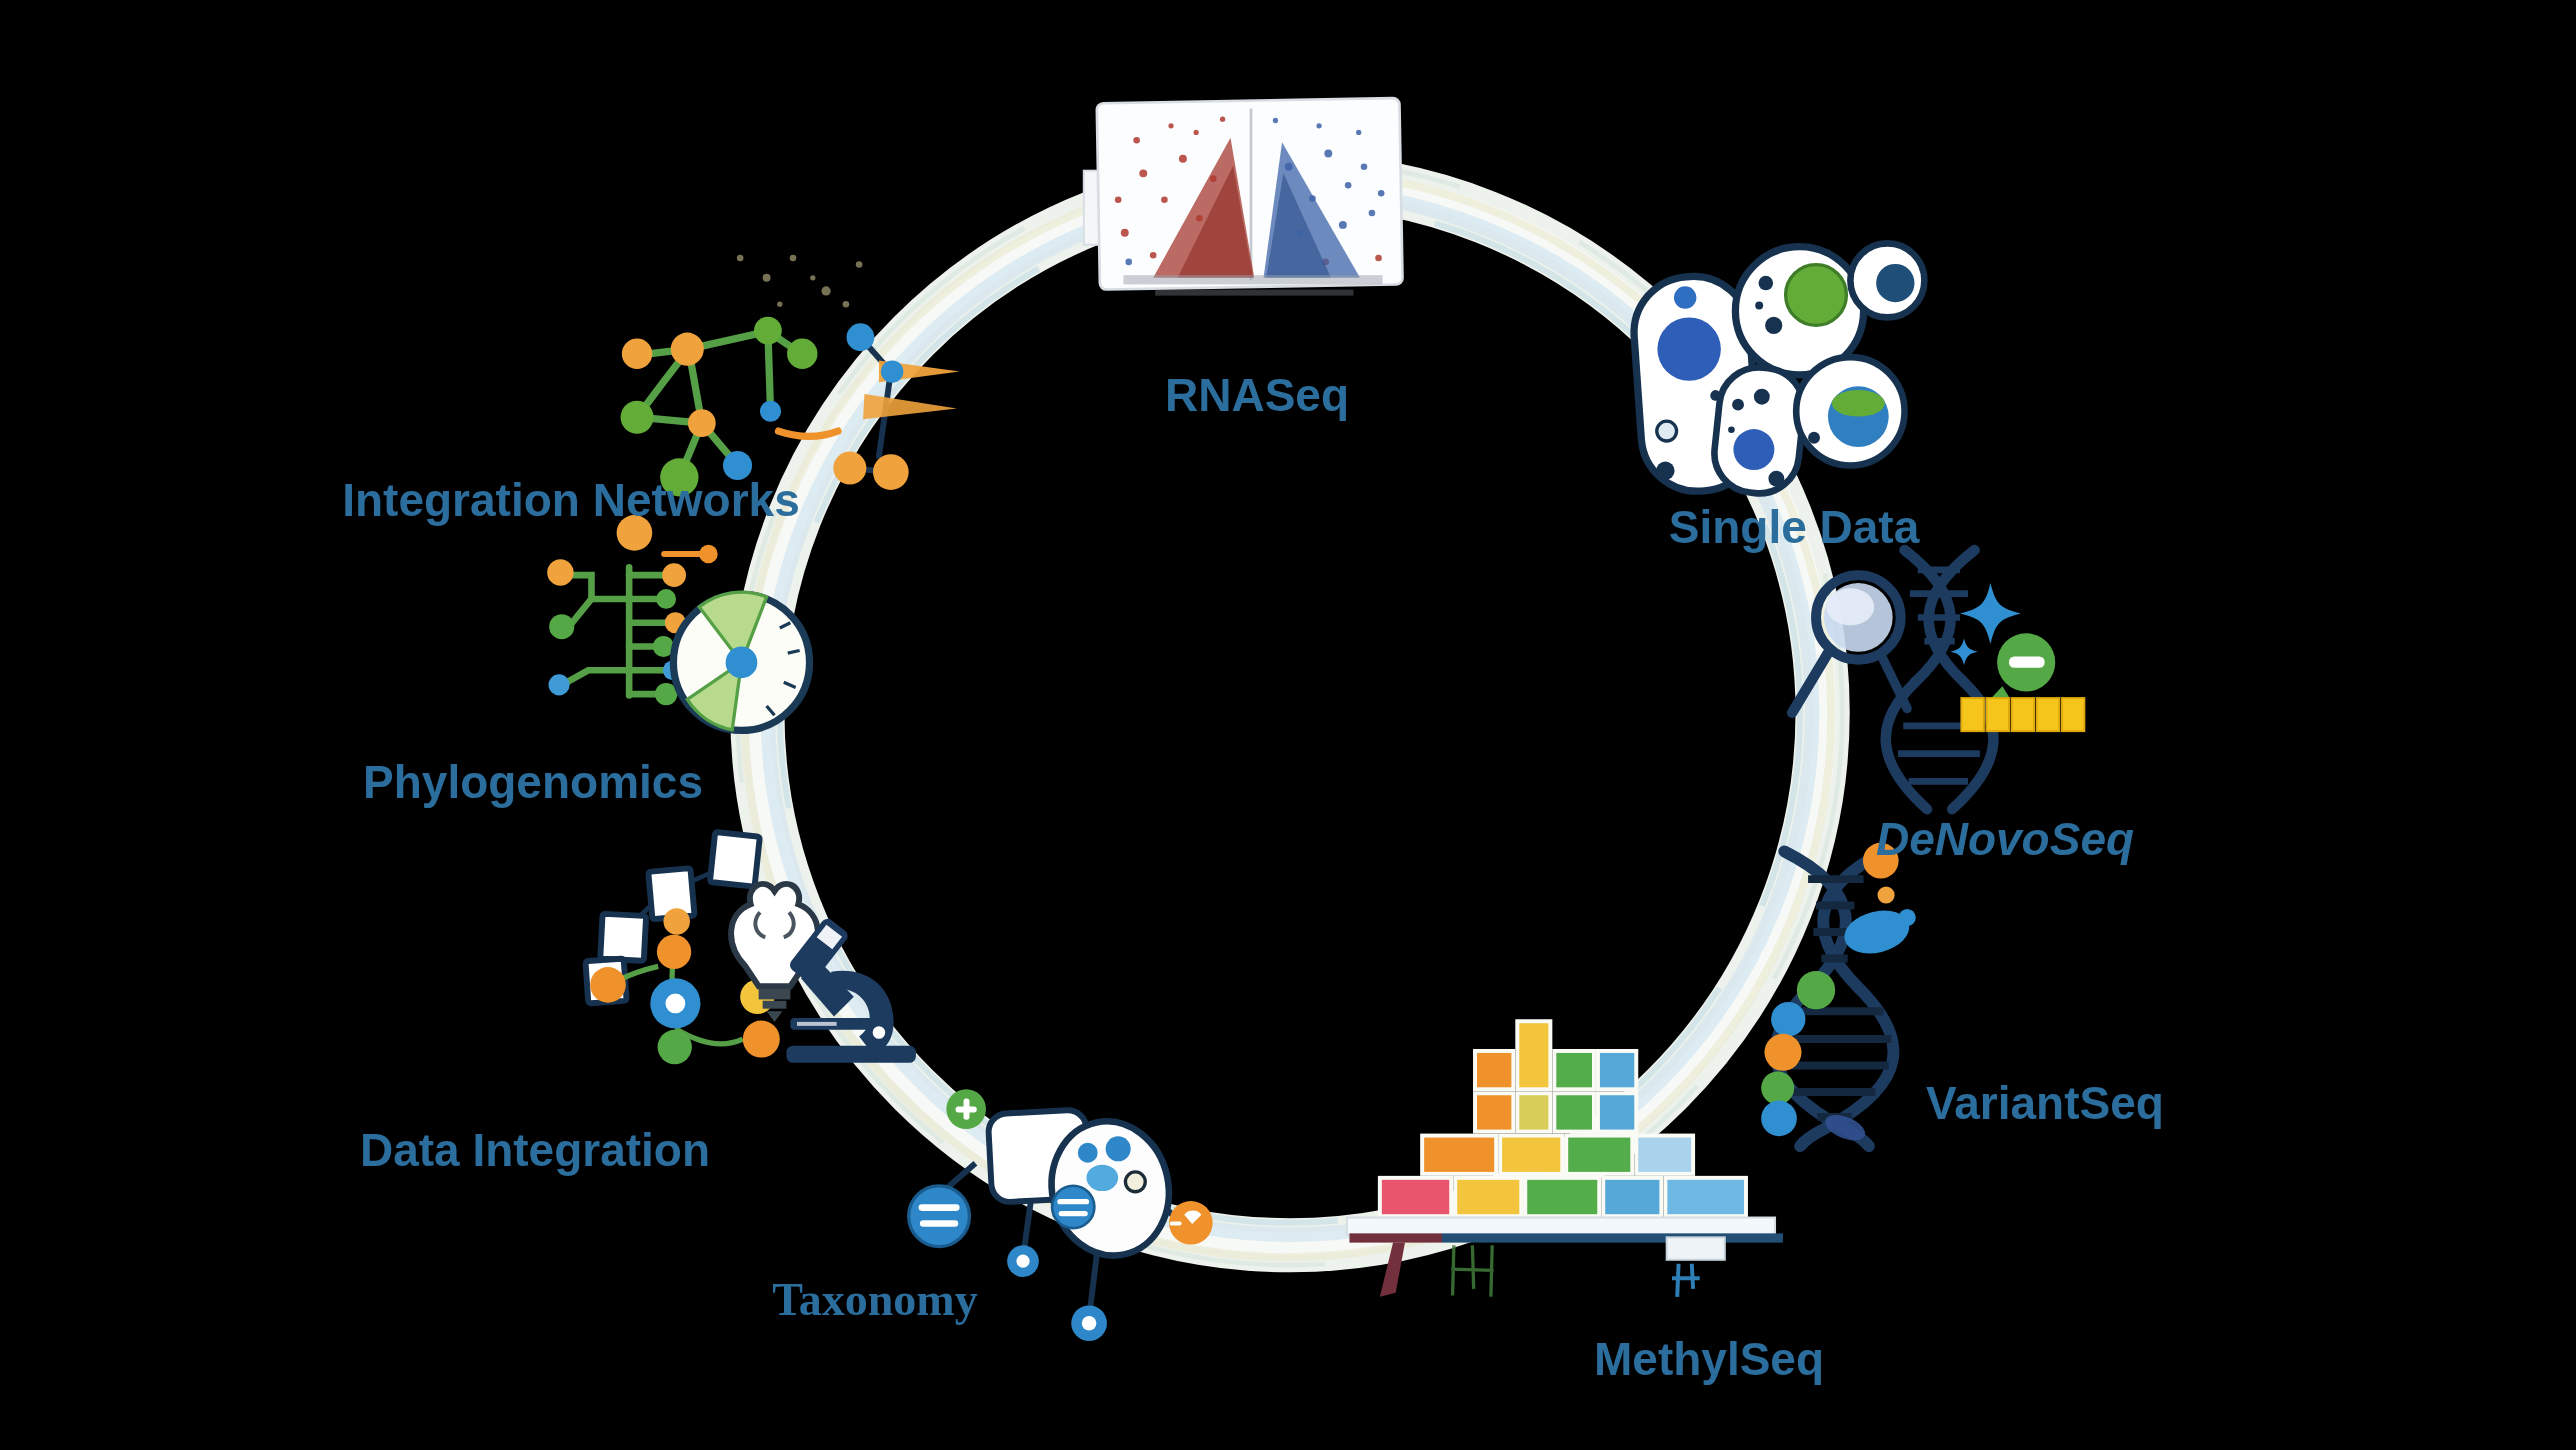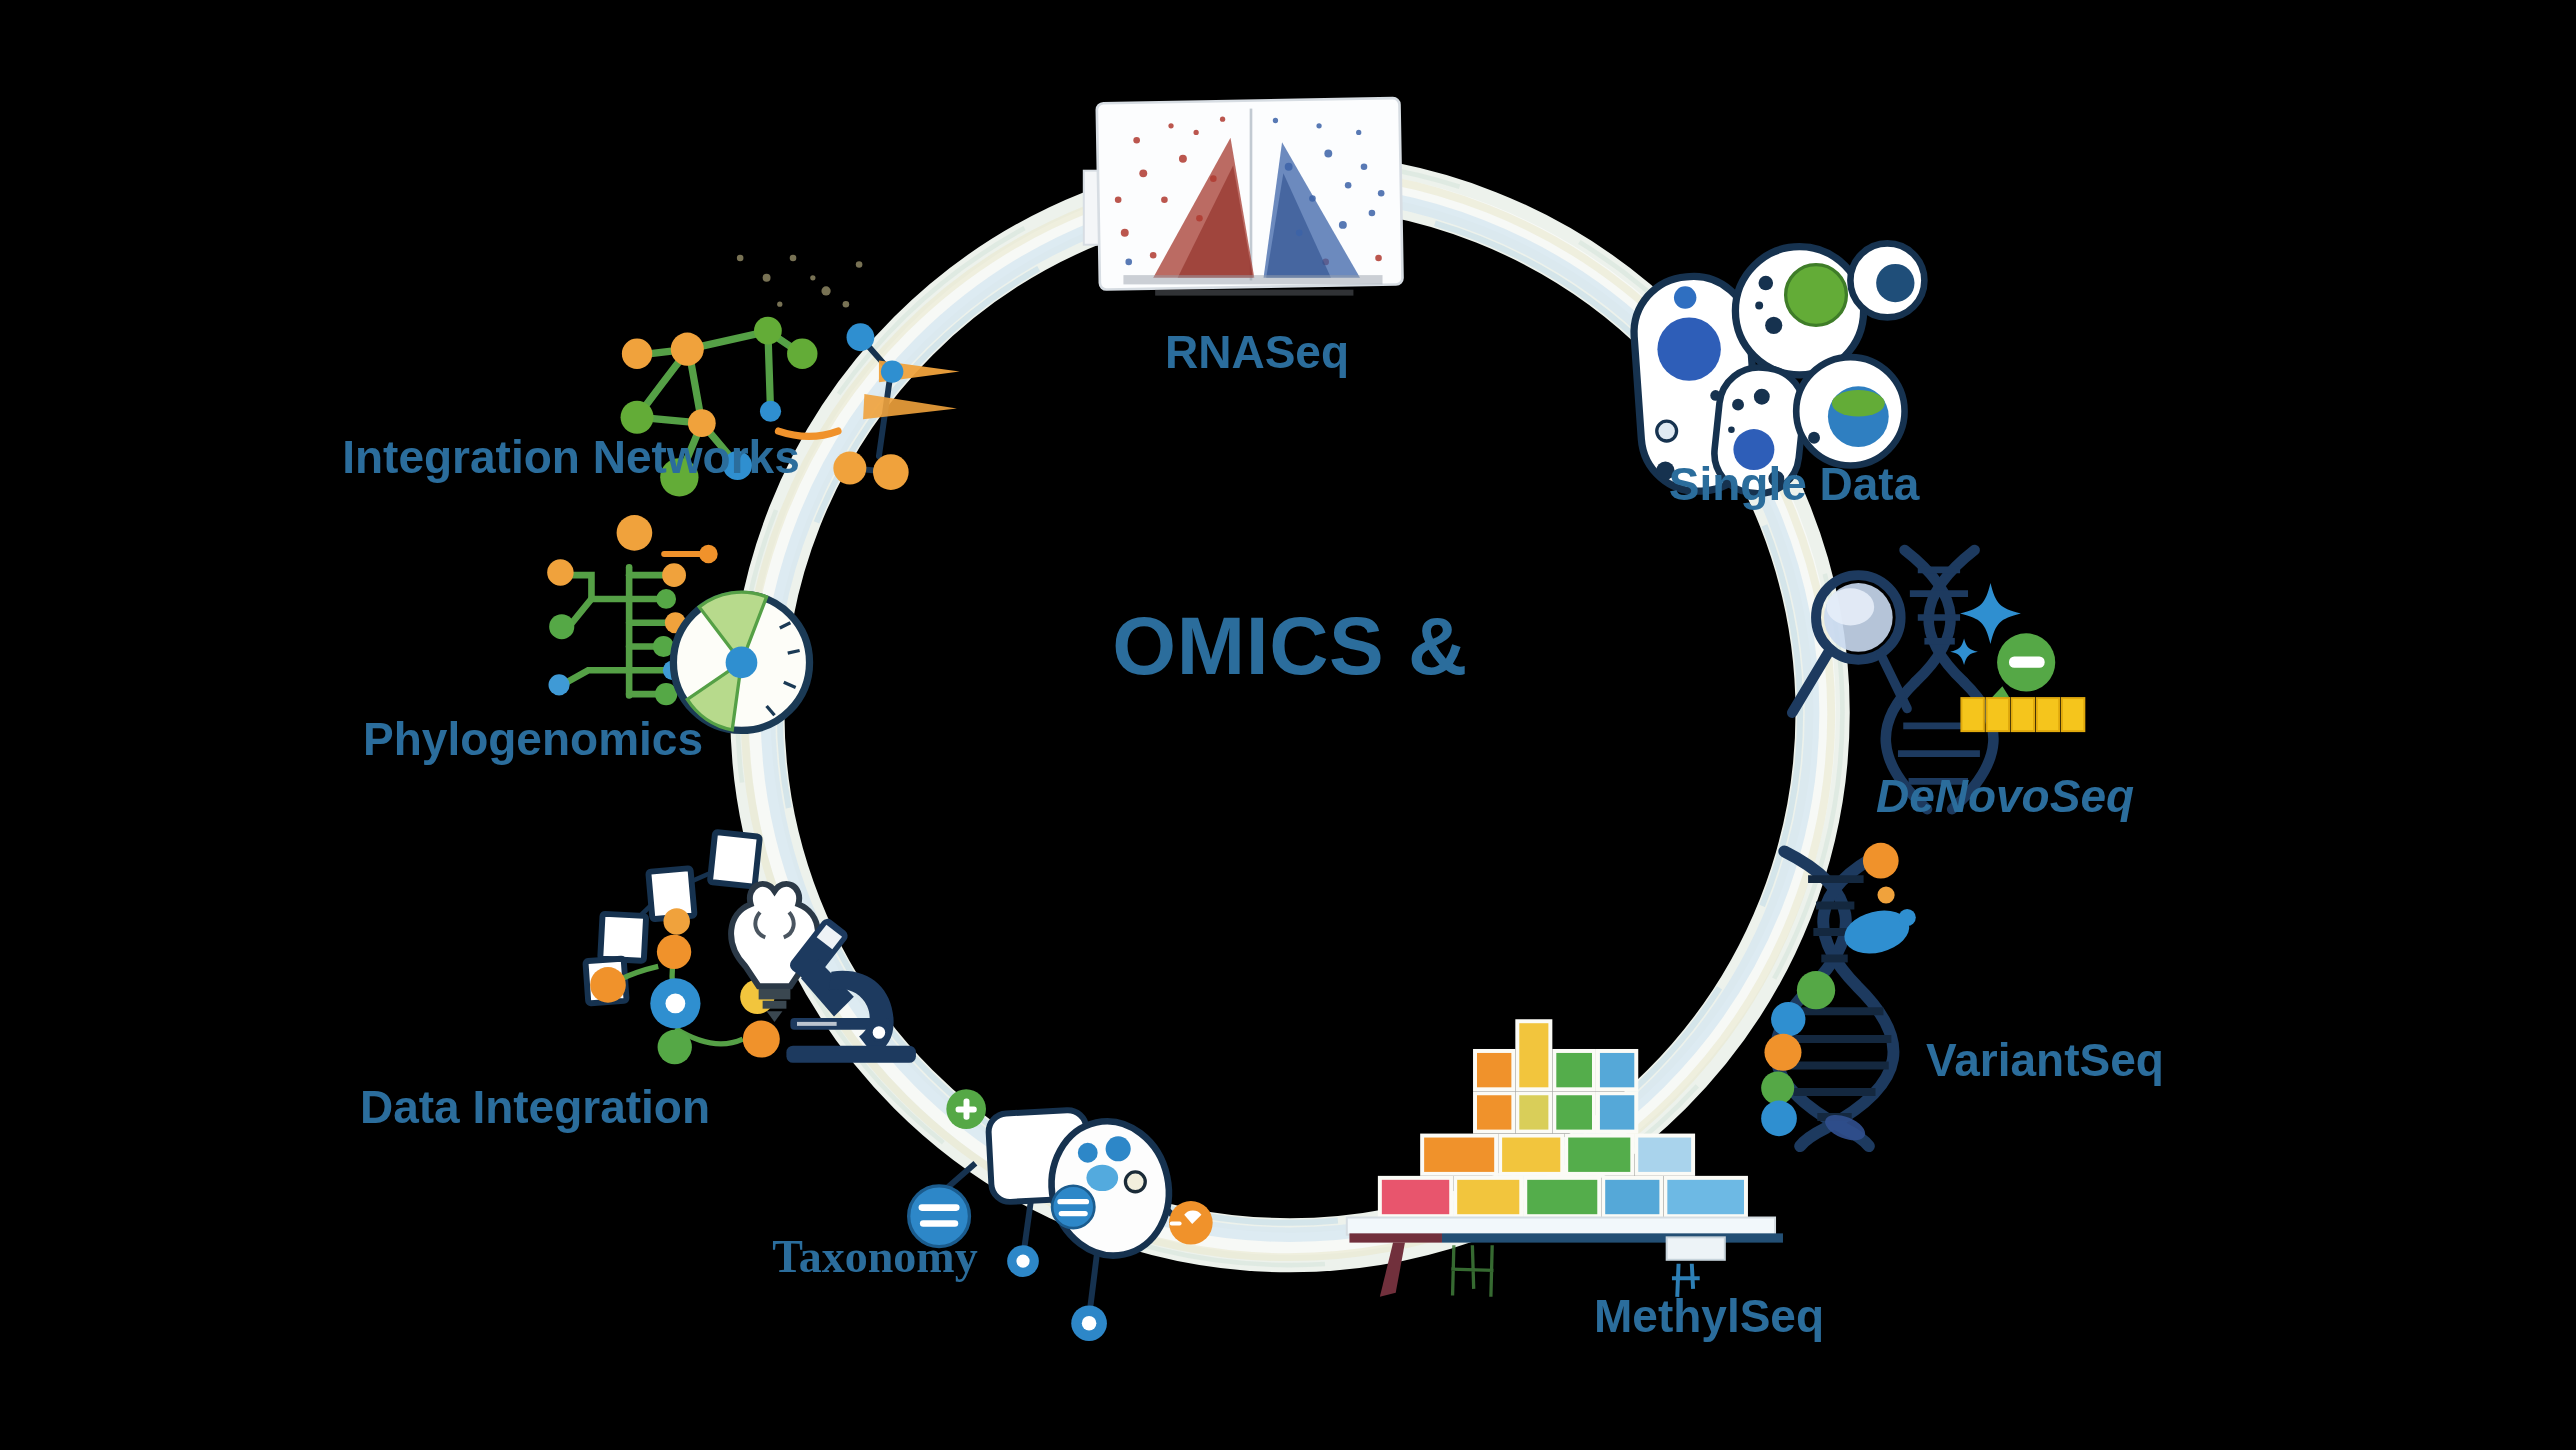--- a/index.html
+++ b/index.html
@@ -1,20 +1,20 @@
 <!DOCTYPE html>
 <html style="font-size:10.6px"><head>
 <meta charset="utf-8">
 <style>
   html,body{margin:0;padding:0;background:#000;}
   .stage{position:relative;width:2576px;height:1451px;background:#000;overflow:hidden;
          font-family:"Liberation Sans", sans-serif;}
   .scene{position:absolute;left:0;top:0;width:2576px;height:1451px;}
   .node-label{position:absolute;transform:translate(-50%,-50%);color:#2b6d9c;
-              font-weight:bold;font-size:46px;white-space:nowrap;letter-spacing:0px;}
+              font-weight:bold;font-size:46px;white-space:nowrap;letter-spacing:0px;margin-top:43px;}
   .diagram-title{position:absolute;left:1290px;top:646px;transform:translate(-50%,-50%);
                  color:#2b6d9c;font-weight:bold;font-size:82px;line-height:112px;
                  text-align:center;white-space:nowrap;letter-spacing:0.7px;}
 </style>
 </head>
 <body>
 
 <div class="stage">
 
 <svg class="scene" viewBox="0 0 3898 2195">
@@ -396,21 +396,20 @@
       <path d="M1178,652 Q1225,668 1268,652" stroke="#f0922b" stroke-width="11" fill="none" stroke-linecap="round"></path>
       <circle cx="1302" cy="510" r="21" fill="#2f8fd0"></circle>
       <circle cx="1350" cy="562" r="17" fill="#2f8fd0"></circle>
       <circle cx="1286" cy="708" r="25" fill="#f0a23c"></circle>
       <circle cx="1348" cy="714" r="27" fill="#f0a23c"></circle>
     </g>
   </g>
 </svg>
 
   <div class="diagram-title">
-    <div>OMICS &amp;</div>
   </div>
 
   <div class="node-label" style="left:1257px;top:352px;">RNASeq</div>
   <div class="node-label" style="left:1794px;top:484px;">Single Data</div>
   <div class="node-label" style="left:2005px;top:796px;font-style:italic;">DeNovoSeq</div>
   <div class="node-label" style="left:2045px;top:1060px;">VariantSeq</div>
   <div class="node-label" style="left:1709px;top:1316px;">MethylSeq</div>
   <div class="node-label" style="left:875px;top:1256px;font-family:Liberation Serif, serif;">Taxonomy</div>
   <div class="node-label" style="left:535px;top:1107px;">Data Integration</div>
   <div class="node-label" style="left:533px;top:739px;">Phylogenomics</div>

